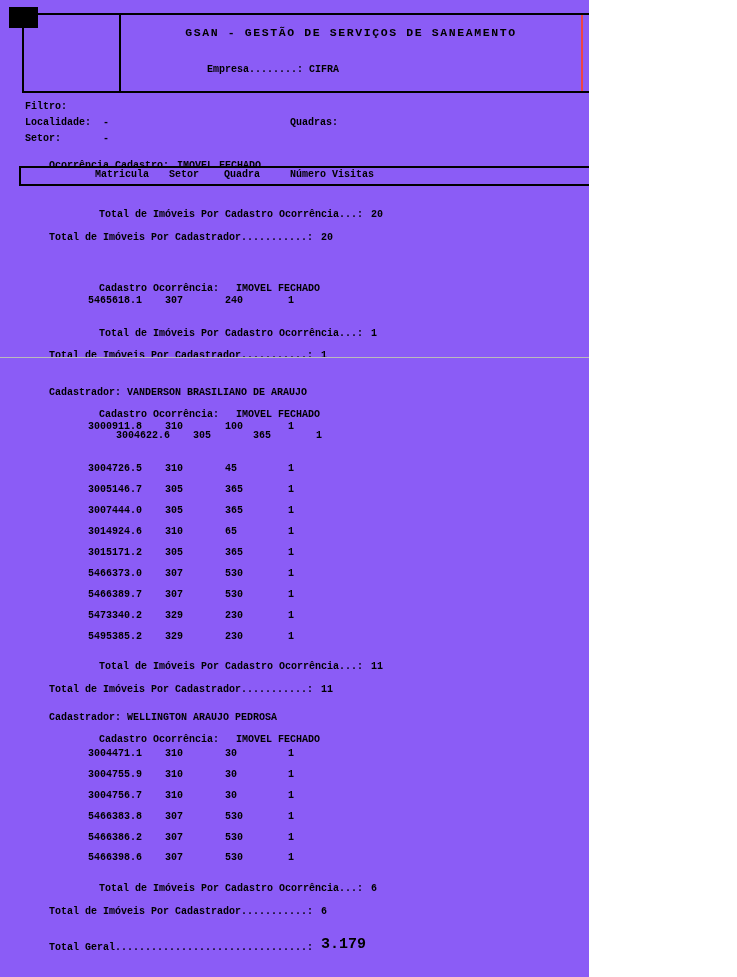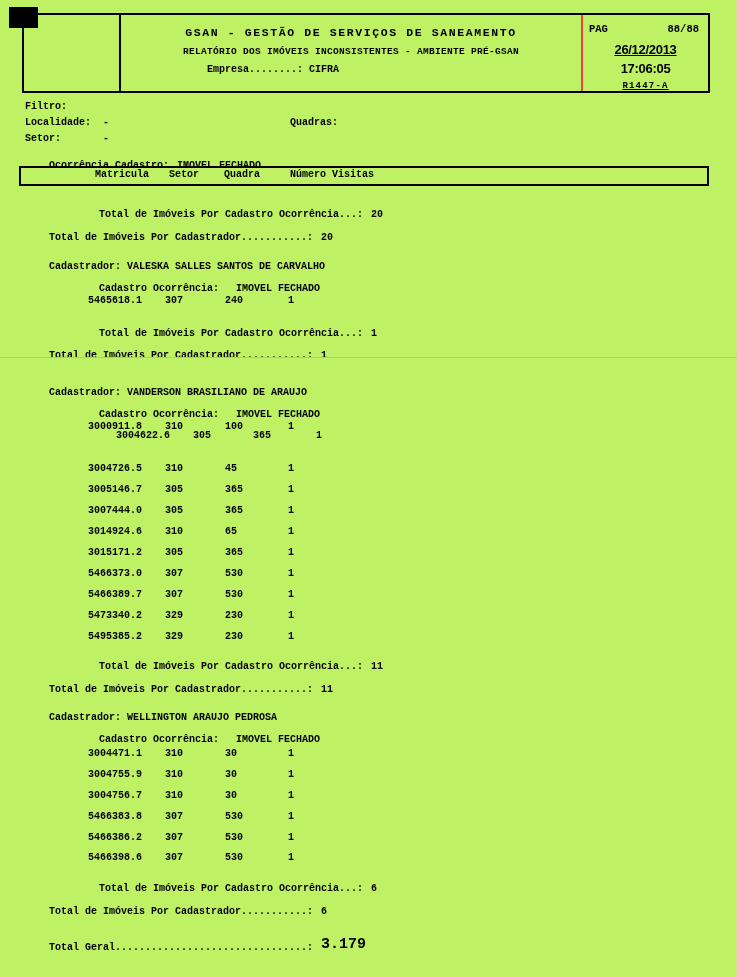--- a/index.html
+++ b/index.html
@@ -1,16 +1,16 @@
 <!DOCTYPE html>
 <html><head>
 <meta charset="utf-8">
 <style>
   html,body{margin:0;padding:0;background:#fff;}
-  #page{position:relative;width:737px;height:977px;background:#bef264;overflow:hidden;
+  #page{position:relative;width:589px;height:977px;background:#8b5cf6;overflow:hidden;
         font-family:"Liberation Mono","DejaVu Sans Mono",monospace;color:#000;}
   .line{position:absolute;white-space:pre;font:bold 10px "Liberation Mono","DejaVu Sans Mono",monospace;color:#000;}
   .val{margin-left:8px;}
   .raised{font-size:15px;position:relative;top:-2px;}
   
   #corner-mark{position:absolute;left:9px;top:7px;width:29px;height:21px;background:#000;}
   
   #header-box{position:absolute;left:22px;top:13px;width:688px;height:80px;border:2px solid #000;
               display:flex;box-sizing:border-box;}
   #logo-cell{width:95px;border-right:2px solid #000;}
@@ -48,21 +48,20 @@
 <body>
 
 <div id="page">
 
   <div id="corner-mark"></div>
 
   <div id="header-box">
     <div id="logo-cell"></div>
     <div id="header-center">
       <div class="hc-title">GSAN - GESTÃO DE SERVIÇOS DE SANEAMENTO</div>
-      <div class="hc-subtitle">RELATÓRIO DOS IMÓVEIS INCONSISTENTES - AMBIENTE PRÉ-GSAN</div>
       <div class="hc-empresa">Empresa........: CIFRA</div>
     </div>
     <div id="header-right">
       <div class="hr-pagrow">
         <span>PAG</span>
         <span>88/88</span>
       </div>
       <div class="hr-date">26/12/2013</div>
       <div class="hr-time">17:06:05</div>
       <div class="hr-code">R1447-A</div>
@@ -86,23 +85,20 @@
     <span class="th-visitas">Número Visitas</span>
   </div>
 
   <div class="line" style="left:75px;top:198px;">
     <span>Total de Imóveis Por Cadastro Ocorrência...:</span><span class="val">20</span>
   </div>
   <div class="line" style="left:25px;top:221px;">
     <span>Total de Imóveis Por Cadastrador...........:</span><span class="val">20</span>
   </div>
 
-  <div class="line" style="left:25px;top:250px;">
-    <span>Cadastrador:</span><span class="name-val">VALESKA SALLES SANTOS DE CARVALHO</span>
-  </div>
   <div class="line" style="left:75px;top:272px;">
     <span>Cadastro Ocorrência:</span><span class="oc-val">IMOVEL FECHADO</span>
   </div>
   <div class="row" style="top:295px;">
     <span class="c-m">5465618.1</span>
     <span class="c-s">307</span>
     <span class="c-q">240</span>
     <span class="c-v">1</span>
   </div>
   <div class="line" style="left:75px;top:317px;">

